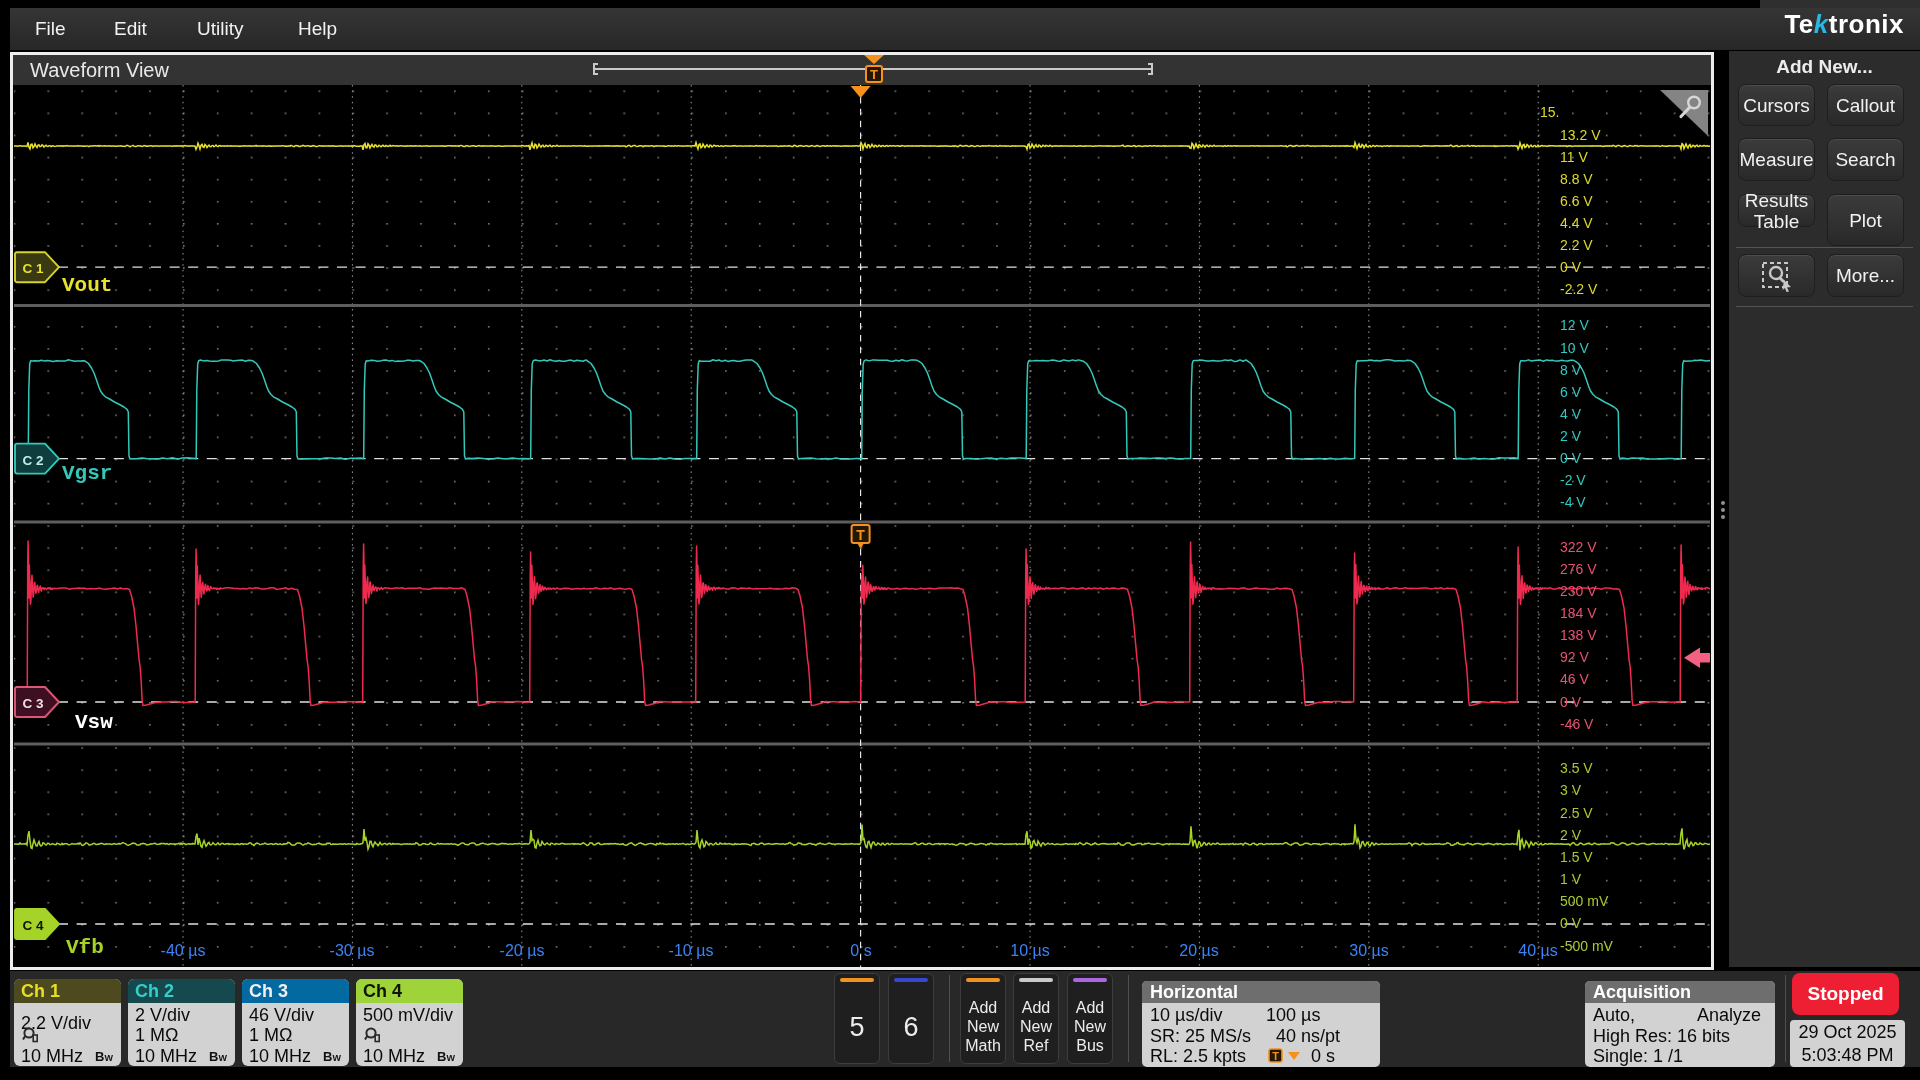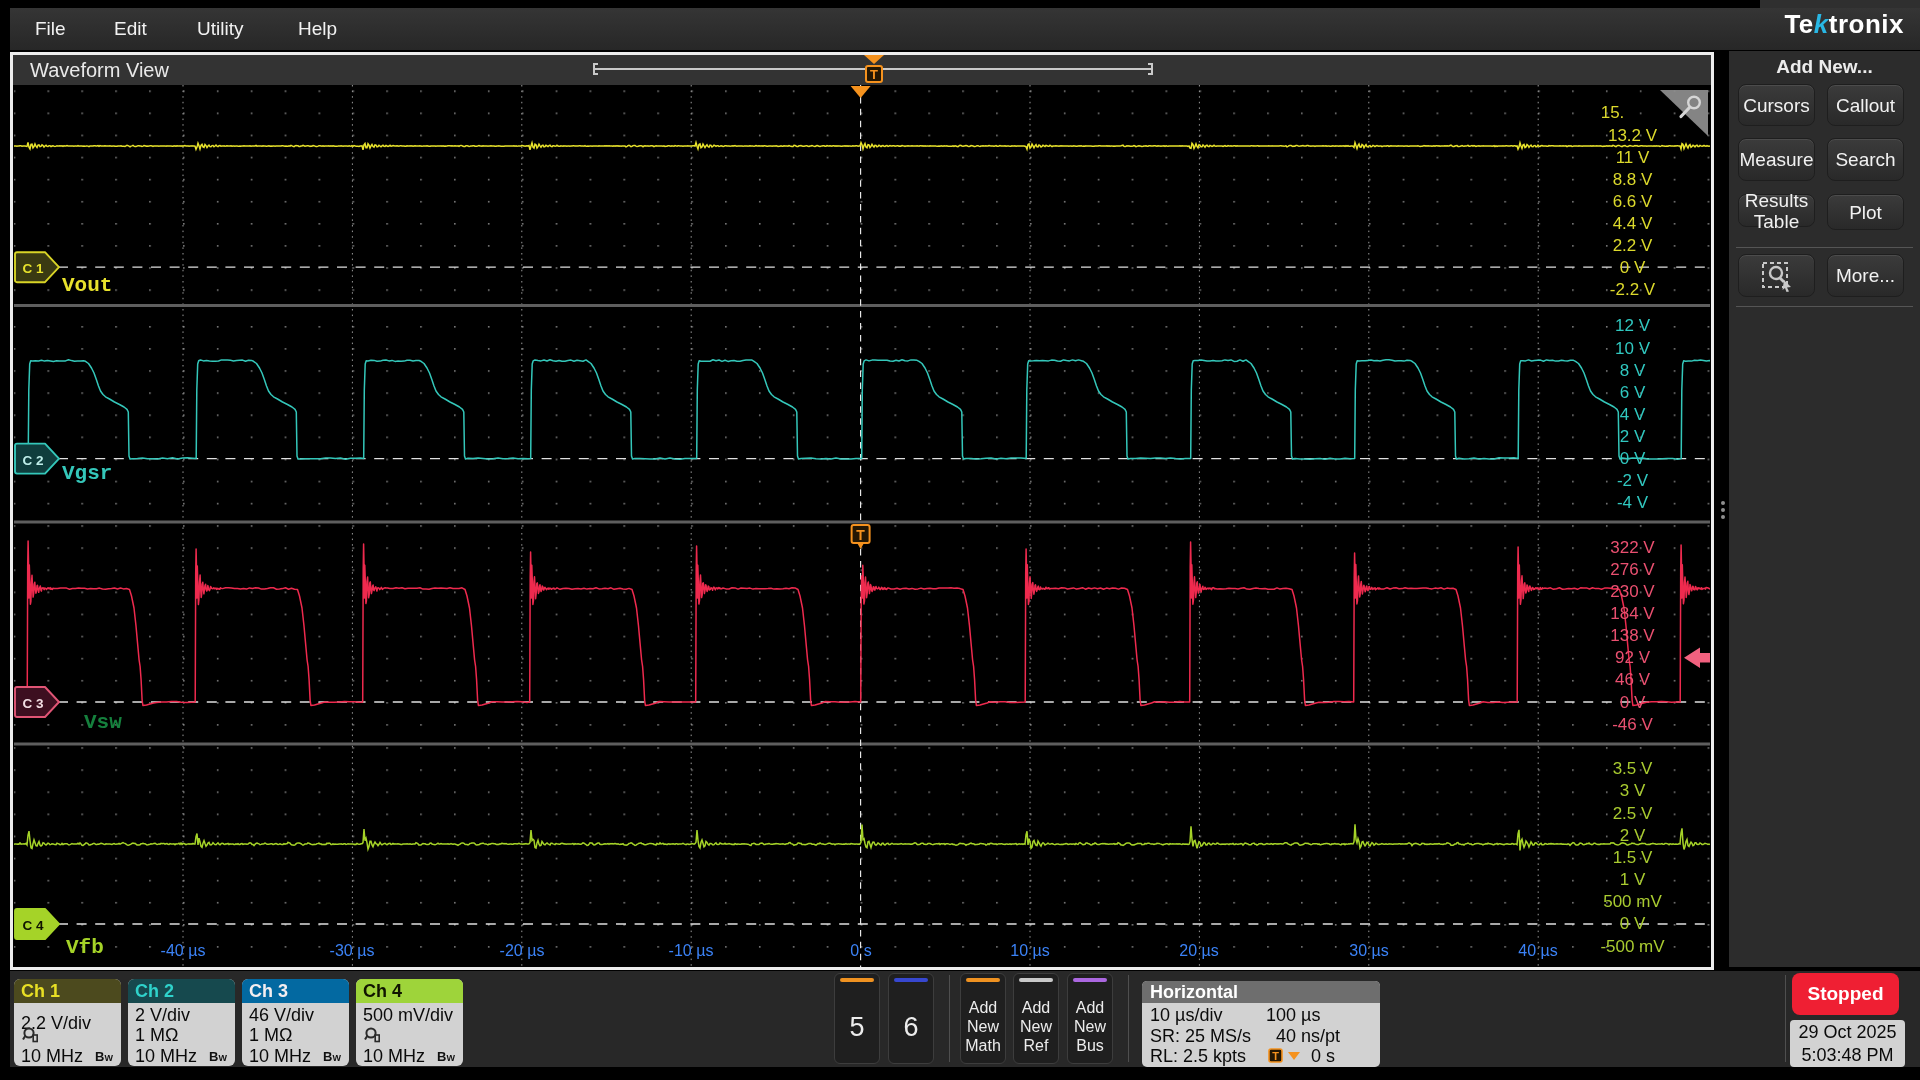--- a/index.html
+++ b/index.html
@@ -15,21 +15,21 @@
 #wvright{left:1711px;top:52px;width:3px;height:918px;background:#ededed}
 #wvbottom{left:10px;top:967px;width:1704px;height:3px;background:#ededed}
 #wvheader{left:13px;top:55px;width:1698px;height:30px;background:#333333;color:#e9e9e9;font-size:20px;line-height:30px}
 #wvheader .title{position:absolute;left:17px;top:0}
 #posline{position:absolute;left:580px;top:13px;width:560px;height:2px;background:#c9c9c9}
 .bracket{position:absolute;top:8px;width:2px;height:12px;background:#c9c9c9}
 .bracket:before{content:"";position:absolute;width:5px;height:2px;background:#c9c9c9;left:0;top:0}
 .bracket:after{content:"";position:absolute;width:5px;height:2px;background:#c9c9c9;left:0;bottom:0}
 #br-l{left:580px}#br-r{left:1138px}#br-r:before,#br-r:after{left:-3px}
 
-.sl{position:absolute;left:1560px;width:145px;text-align:center;font-size:17px;line-height:17px;z-index:3}
+.sl{position:absolute;left:1560px;width:145px;text-align:left;font-size:14px;line-height:17px;z-index:3}
 .sl1{color:#dcd92c}.sl2{color:#30c8c0}.sl3{color:#ea5070}.sl4{color:#a9cb30}
 .tl{position:absolute;color:#3b82f6;font-size:16px;transform:translateX(-50%);z-index:3;top:942px}
 
 .chname{position:absolute;font-family:"Liberation Mono",monospace;font-size:21px;font-weight:bold;z-index:3}
 
 #sidebar{left:1729px;top:51px;width:191px;height:916px;background:#2c2c2c}
 #sidebar .title{position:absolute;top:5px;left:0;width:100%;text-align:center;color:#ececec;font-size:19px;font-weight:bold}
 .sbtn{position:absolute;width:77px;background:linear-gradient(#3b3b3b,#292929);border:1px solid #1e1e1e;border-radius:8px;color:#f1f1f1;font-size:19px;display:flex;align-items:center;justify-content:center;text-align:center;box-shadow:inset 0 1px 0 #4c4c4c;line-height:21px}
 .sc1{left:9px}.sc2{left:98px}
 .sep{position:absolute;left:7px;width:177px;height:1px;background:#555}
@@ -141,21 +141,21 @@
         <path d="M 3,602.0 L 31,602.0 L 45,617.0 L 31,632.0 L 3,632.0 Q 1,632.0 1,630.0 L 1,604.0 Q 1,602.0 3,602.0 Z" fill="#3d0f20" stroke="#e05575" stroke-width="1.9" stroke-linejoin="round"></path>
         <text x="19" y="623.0" font-size="13.5" fill="#f2dfe4" text-anchor="middle" font-weight="bold">C 3</text>
       </g>
       <g>
         <path d="M 3,824.0 L 31,824.0 L 45,839.0 L 31,854.0 L 3,854.0 Q 1,854.0 1,852.0 L 1,826.0 Q 1,824.0 3,824.0 Z" fill="#a5d328" stroke="#a5d328" stroke-width="1.9" stroke-linejoin="round"></path>
         <text x="19" y="845.0" font-size="13.5" fill="#101400" text-anchor="middle" font-weight="bold">C 4</text>
       </g>
     </svg>
     <span class="chname abs" style="left:62px;top:274px;color:#e8e22c">Vout</span>
     <span class="chname abs" style="left:62px;top:462px;color:#34c7ba">Vgsr</span>
-    <span class="chname abs" style="left:84px;top:711px;color:#15803d">Vsw</span>
+    <span class="chname abs" style="left:75px;top:711px;color:#ffffff">Vsw</span>
     <span class="chname abs" style="left:66px;top:936px;color:#a5d328">Vfb</span>
     <span class="sl sl1" style="top:127px">13.2 V</span>
     <span class="sl sl1" style="top:149px">11 V</span>
     <span class="sl sl1" style="top:171px">8.8 V</span>
     <span class="sl sl1" style="top:193px">6.6 V</span>
     <span class="sl sl1" style="top:215px">4.4 V</span>
     <span class="sl sl1" style="top:237px">2.2 V</span>
     <span class="sl sl1" style="top:259px">0 V</span>
     <span class="sl sl1" style="top:281px">-2.2 V</span>
     <span class="sl sl1" style="top:104px;left:1540px;width:145px;z-index:0">15.</span>
@@ -195,21 +195,21 @@
     <span class="tl" style="left:1199px">20 µs</span>
     <span class="tl" style="left:1369px">30 µs</span>
     <span class="tl" style="left:1538px">40 µs</span>
     <div id="sidebar" class="abs">
       <div class="title">Add New...</div>
       <div class="sbtn sc1" style="top:33px;height:42px">Cursors</div>
       <div class="sbtn sc2" style="top:33px;height:42px">Callout</div>
       <div class="sbtn sc1" style="top:87px;height:43px">Measure</div>
       <div class="sbtn sc2" style="top:87px;height:43px">Search</div>
       <div class="sbtn sc1" style="top:143px;height:33px">Results<br>Table</div>
-      <div class="sbtn sc2" style="top:143px;height:36px">Plot</div>
+      <div class="sbtn sc2" style="top:143px;height:52px">Plot</div>
       <div class="sep" style="top:196px"></div>
       <div class="sbtn sc1" style="top:203px;height:43px">
         <svg width="34" height="32" viewBox="0 0 34 32">
           <rect x="3" y="3" width="24" height="24" fill="none" stroke="#c8c8c8" stroke-width="2" stroke-dasharray="4 3"></rect>
           <circle cx="16" cy="13" r="6" fill="none" stroke="#c8c8c8" stroke-width="2.4"></circle>
           <line x1="20" y1="18" x2="24" y2="22" stroke="#c8c8c8" stroke-width="2.8"></line>
           <polygon points="24,20 31,27 27,27.5 29,31.5 26.5,32 25,28 22.5,30" fill="#c8c8c8"></polygon>
         </svg>
       </div>
       <div class="sbtn sc2" style="top:203px;height:43px">More...</div>
@@ -283,16 +283,25 @@
           <div class="r" style="top:23px">SR: 25 MS/s</div>
           <div class="r" style="top:23px;left:134px">40 ns/pt</div>
           <div class="r" style="top:43px">RL: 2.5 kpts</div>
           <div class="r" style="top:43px;left:126px"><svg width="38" height="16" viewBox="0 0 38 16" style="vertical-align:-2px">
               <rect x="1" y="1" width="13" height="13" rx="2" fill="#241703" stroke="#f5921e" stroke-width="1.6"></rect>
               <text x="7.5" y="12" font-size="11" font-weight="bold" fill="#f5921e" text-anchor="middle">T</text>
               <polygon points="20,4 32,4 26,12" fill="#f5921e"></polygon>
             </svg> 0 s</div>
         </div>
       </div>
+      <div class="panel" style="left:1575px;width:190px">
+        <div class="hd">Acquisition</div>
+        <div class="bd">
+          <div class="r" style="top:2px">Auto,</div>
+          <div class="r" style="top:2px;left:112px">Analyze</div>
+          <div class="r" style="top:23px">High Res: 16 bits</div>
+          <div class="r" style="top:43px">Single: 1 /1</div>
+        </div>
+      </div>
       <div class="vdiv" style="left:1775px"></div>
       <div class="stopped">Stopped</div>
       <div class="datebox">29 Oct 2025<br>5:03:48 PM</div>
     </div>
   </div>
 </body></html>

